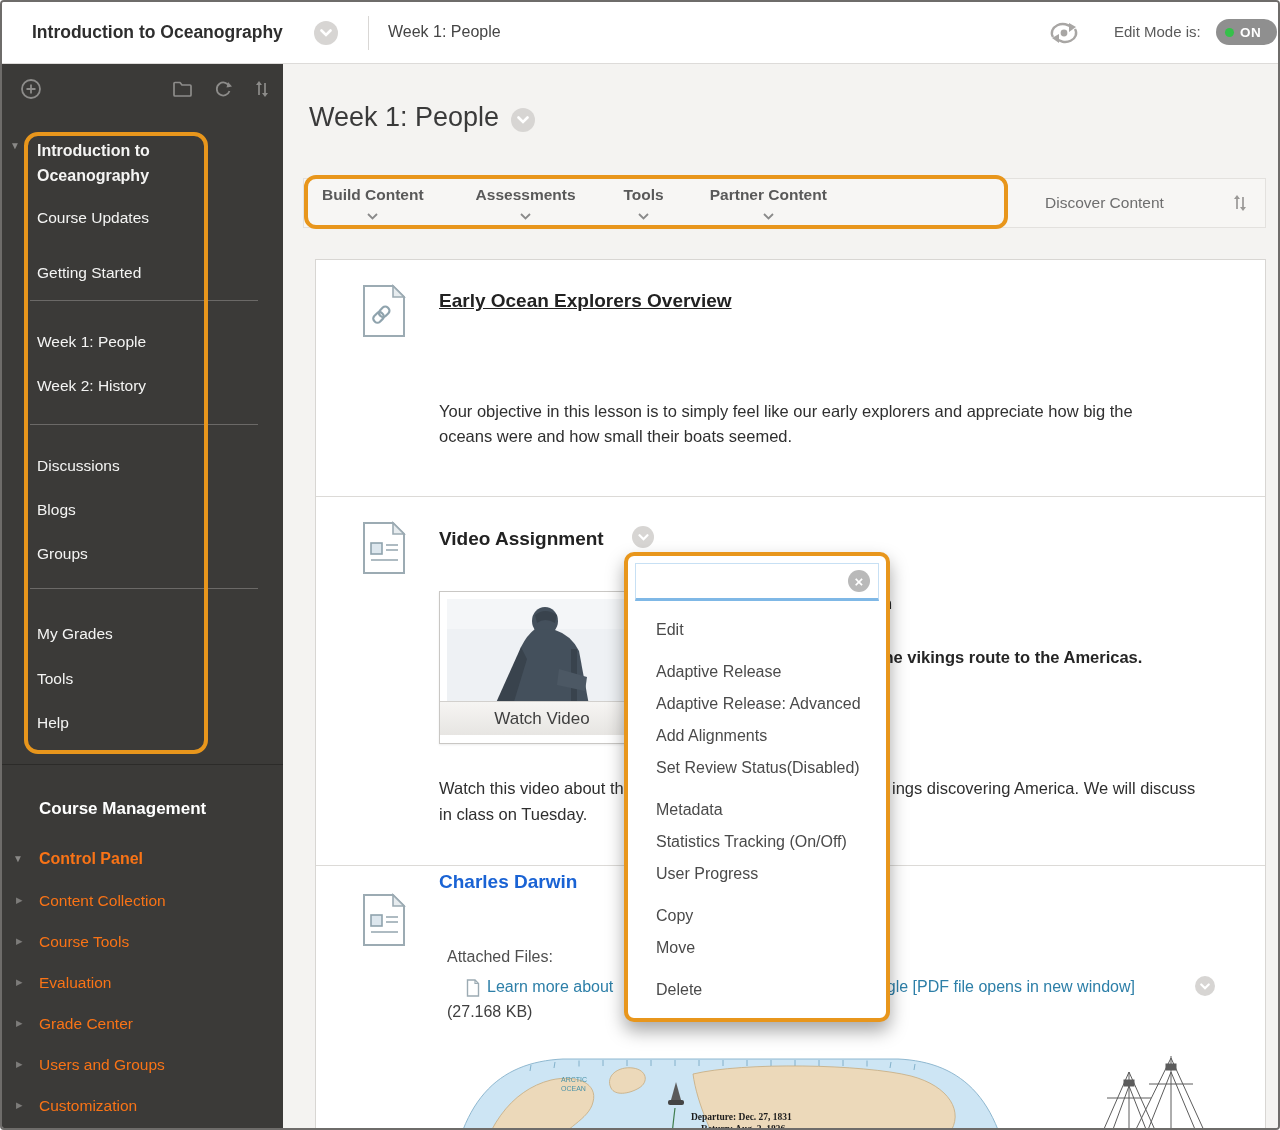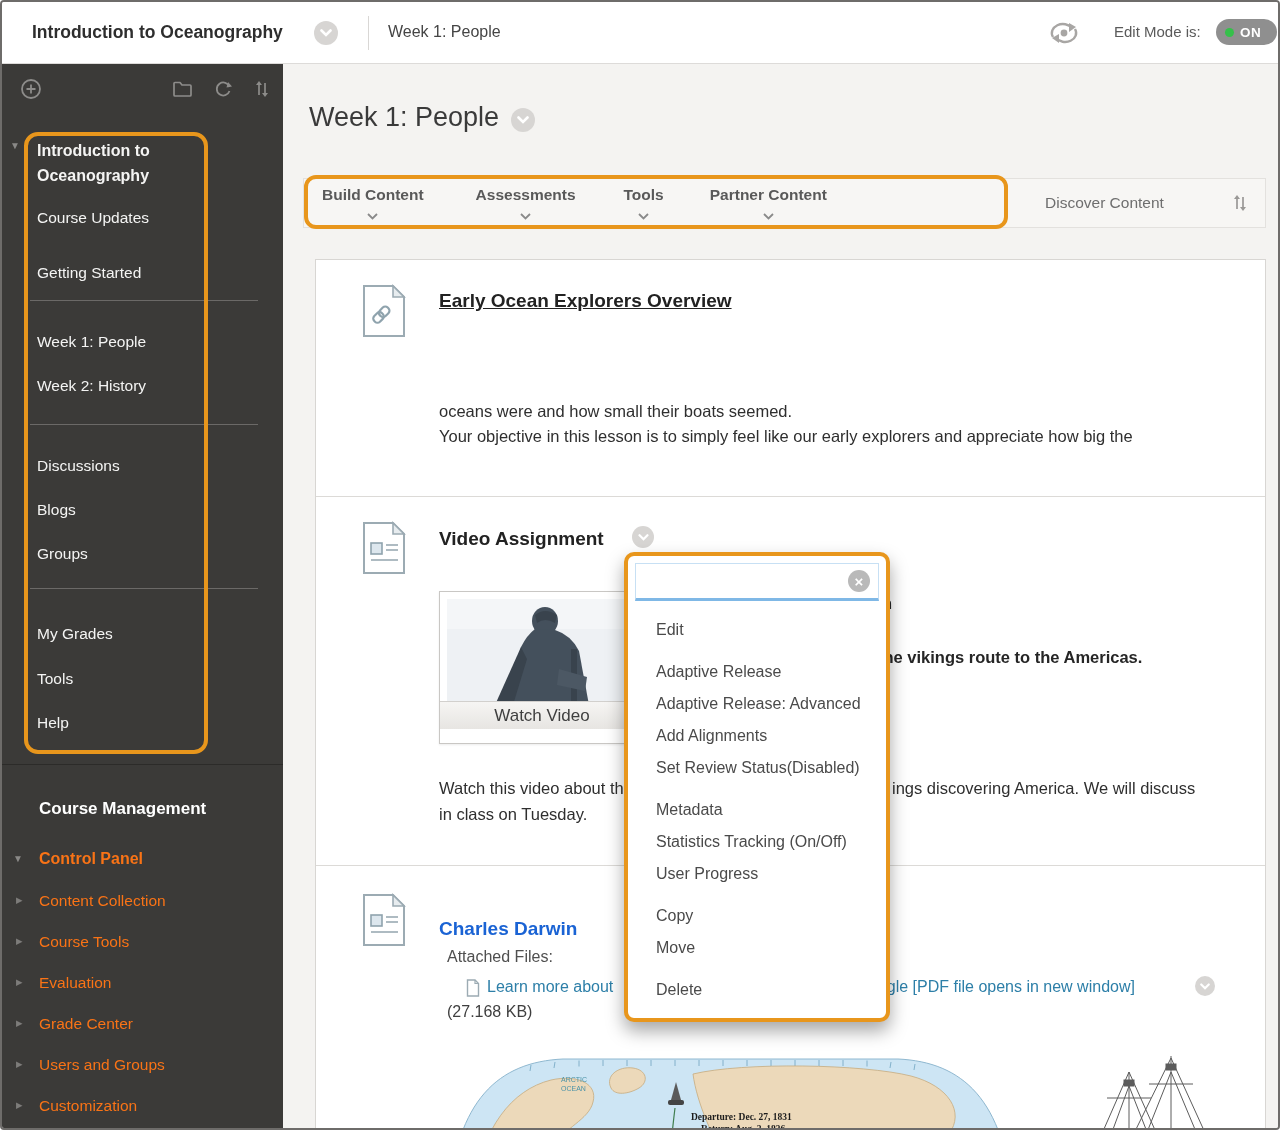--- a/index.html
+++ b/index.html
@@ -50,21 +50,21 @@
   .panel { position:absolute; left:32px; top:195px; width:951px; height:940px; background:#fff; border:1px solid #d8d6d3; }
   .sep { position:absolute; left:0; width:100%; height:1px; background:#dcdad7; }
   .item-title { position:absolute; font-size:19px; font-weight:bold; color:#222; }
   .body-text { position:absolute; font-size:16.5px; color:#2f2f2f; line-height:25px; }
   .body-text span { display:block; }
 
   .doc-icon { position:absolute; left:45px; }
 
   .video-box { position:absolute; left:123px; top:331px; width:206px; height:153px; background:#fff; border:1px solid #c9c7c4; box-shadow:0 1px 2px rgba(0,0,0,.08); }
   .video-thumb { margin:7px 7px 0 7px; width:190px; height:106px; display:block; }
-  .watch-btn { position:absolute; left:0; bottom:14px; width:100%; height:28px; background:linear-gradient(#f6f5f3,#e7e5e2); border-top:1px solid #d2d0cd; color:#3f3f3f; font-size:17px; display:flex; align-items:center; justify-content:center; cursor:pointer;text-align:center; }
+  .watch-btn { position:absolute; left:0; bottom:8px; width:100%; height:34px; background:linear-gradient(#f6f5f3,#e7e5e2); border-top:1px solid #d2d0cd; color:#3f3f3f; font-size:17px; display:flex; align-items:center; justify-content:center; cursor:pointer;text-align:center; }
 
   .bold-frag { position:absolute; font-size:16.5px; font-weight:bold; color:#262626; white-space:nowrap; }
 
   .blue-title { color:#1a63d4; cursor:pointer; }
   .attached-label { position:absolute; left:131px; top:688px; font-size:16px; color:#4f4f4f; }
   .file-link { position:absolute; font-size:16px; color:#2d7fa8; cursor:pointer; white-space:nowrap; }
   .file-size { position:absolute; left:131px; top:743px; font-size:16px; color:#3f3f3f; }
 
   
   .ctx-menu { position:absolute; left:341px; top:488px; width:266px; background:#fff; border:4px solid #e8961c; border-radius:10px; box-shadow:0 9px 18px rgba(0,0,0,.35); z-index:20; }
@@ -231,22 +231,22 @@
           <path d="M3,2 L32,2 L43,13 L43,52 L3,52 Z" fill="#fff" stroke="#9cabb3" stroke-width="2"></path>
           <path d="M32,2 L32,13 L43,13 Z" fill="#e7ecef" stroke="#9cabb3" stroke-width="1.6"></path>
           <g transform="rotate(-45 20 31)">
             <rect x="11" y="27" width="11" height="8" rx="3.5" fill="none" stroke="#8fa3ad" stroke-width="2.2"></rect>
             <rect x="19" y="27" width="11" height="8" rx="3.5" fill="none" stroke="#8fa3ad" stroke-width="2.2"></rect>
           </g>
         </svg>
       </span>
       <a class="item-title" style="left:123px; top:30px; text-decoration:underline;">Early Ocean Explorers Overview</a>
       <div class="body-text" style="left:123px; top:139px;">
+        <span>Your objective in this lesson is to simply feel like our early explorers and appreciate how big the</span>
         <span>oceans were and how small their boats seemed.</span>
-        <span>Your objective in this lesson is to simply feel like our early explorers and appreciate how big the</span>
       </div>
 
       <div class="sep" style="top:236px;"></div>
 
       <span class="doc-icon" style="top:261px;">
         <svg width="46" height="54" viewBox="0 0 46 54">
           <path d="M3,2 L32,2 L43,13 L43,52 L3,52 Z" fill="#fff" stroke="#9cabb3" stroke-width="2"></path>
           <path d="M32,2 L32,13 L43,13 Z" fill="#e7ecef" stroke="#9cabb3" stroke-width="1.6"></path>
           <rect x="10" y="22" width="11" height="11" fill="#dde7ee" stroke="#8fa3ad" stroke-width="1.6"></rect>
           <line x1="25" y1="24" x2="37" y2="24" stroke="#aebbc2" stroke-width="2"></line>
@@ -289,21 +289,21 @@
       <span class="doc-icon" style="top:633px;">
         <svg width="46" height="54" viewBox="0 0 46 54">
           <path d="M3,2 L32,2 L43,13 L43,52 L3,52 Z" fill="#fff" stroke="#9cabb3" stroke-width="2"></path>
           <path d="M32,2 L32,13 L43,13 Z" fill="#e7ecef" stroke="#9cabb3" stroke-width="1.6"></path>
           <rect x="10" y="22" width="11" height="11" fill="#dde7ee" stroke="#8fa3ad" stroke-width="1.6"></rect>
           <line x1="25" y1="24" x2="37" y2="24" stroke="#aebbc2" stroke-width="2"></line>
           <line x1="25" y1="29" x2="37" y2="29" stroke="#aebbc2" stroke-width="2"></line>
           <line x1="10" y1="39" x2="37" y2="39" stroke="#aebbc2" stroke-width="2"></line>
         </svg>
       </span>
-      <a class="item-title blue-title" style="left:123px; top:611px;margin-top:47px;">Charles Darwin</a>
+      <a class="item-title blue-title" style="left:123px; top:611px;">Charles Darwin</a>
       <div class="attached-label">Attached Files:</div>
       <span style="position:absolute; left:150px; top:719px;">
         <svg width="14" height="18" viewBox="0 0 14 18">
             <path d="M1.5,1 L9,1 L12.5,4.5 L12.5,17 L1.5,17 Z" fill="#fff" stroke="#9cabb3" stroke-width="1.4"></path>
             <path d="M9,1 L9,4.5 L12.5,4.5" fill="none" stroke="#9cabb3" stroke-width="1.2"></path>
           </svg>
       </span>
       <a class="file-link" style="left:171px; top:718px;">Learn more about</a>
       <a class="file-link" style="left:553px; top:718px;">eagle [PDF file opens in new window]</a>
       <span class="chev-circle" style="position:absolute; left:879px; top:716px; width:20px; height:20px;">

